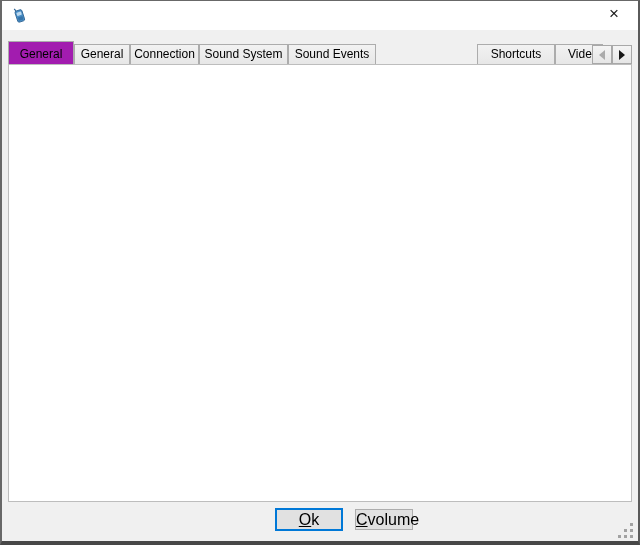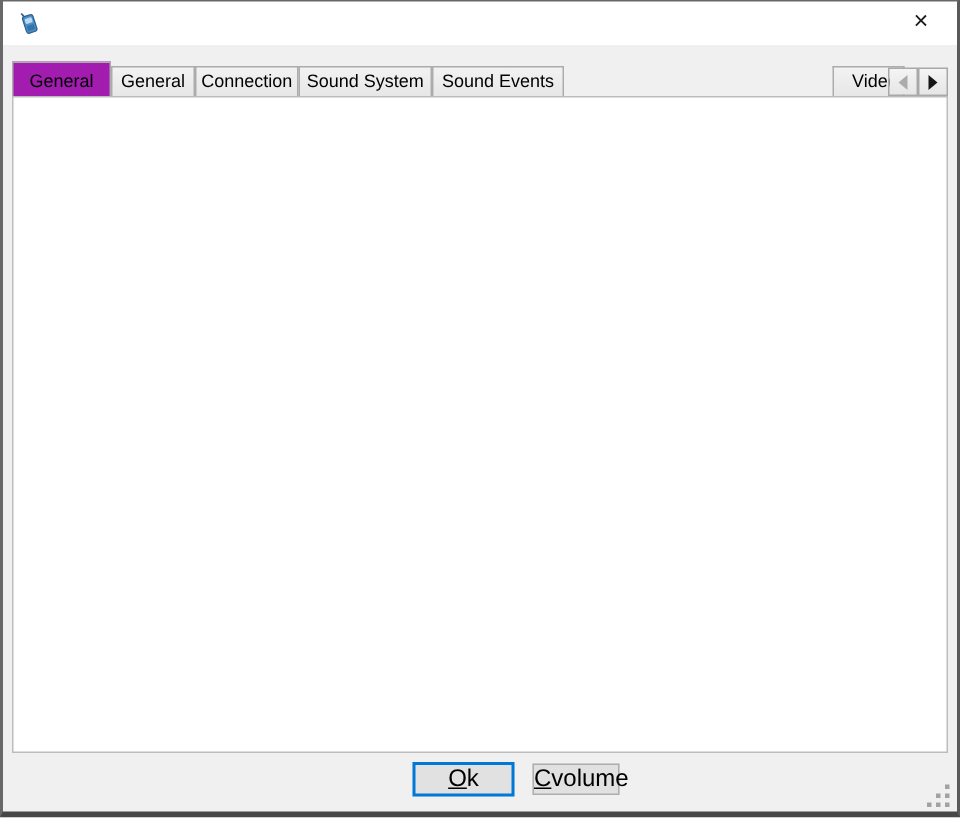--- a/index.html
+++ b/index.html
@@ -92,20 +92,21 @@
       </svg>
     </span>
     <span class="close-btn">×</span>
   </div>
 
   <div class="tab selected" style="left:8px;   width:66px;">General</div>
   <div class="tab" style="left:74px;  width:56px;">General</div>
   <div class="tab" style="left:130px; width:69px;">Connection</div>
   <div class="tab" style="left:199px; width:89px;">Sound System</div>
   <div class="tab" style="left:288px; width:88px;">Sound Events</div>
+  <div class="tab" style="left:477px; width:78px;">Shortcuts</div>
   <div class="tab" style="left:555px; width:48px; text-align:left; padding-left:12px;">Video</div>
   <div class="tab-scroll" style="left:592px;">
     <span class="arr-left"></span>
   </div>
   <div class="tab-scroll" style="left:612px;">
     <span class="arr-right"></span>
   </div>
 
   <div class="tab-pane"></div>
 

